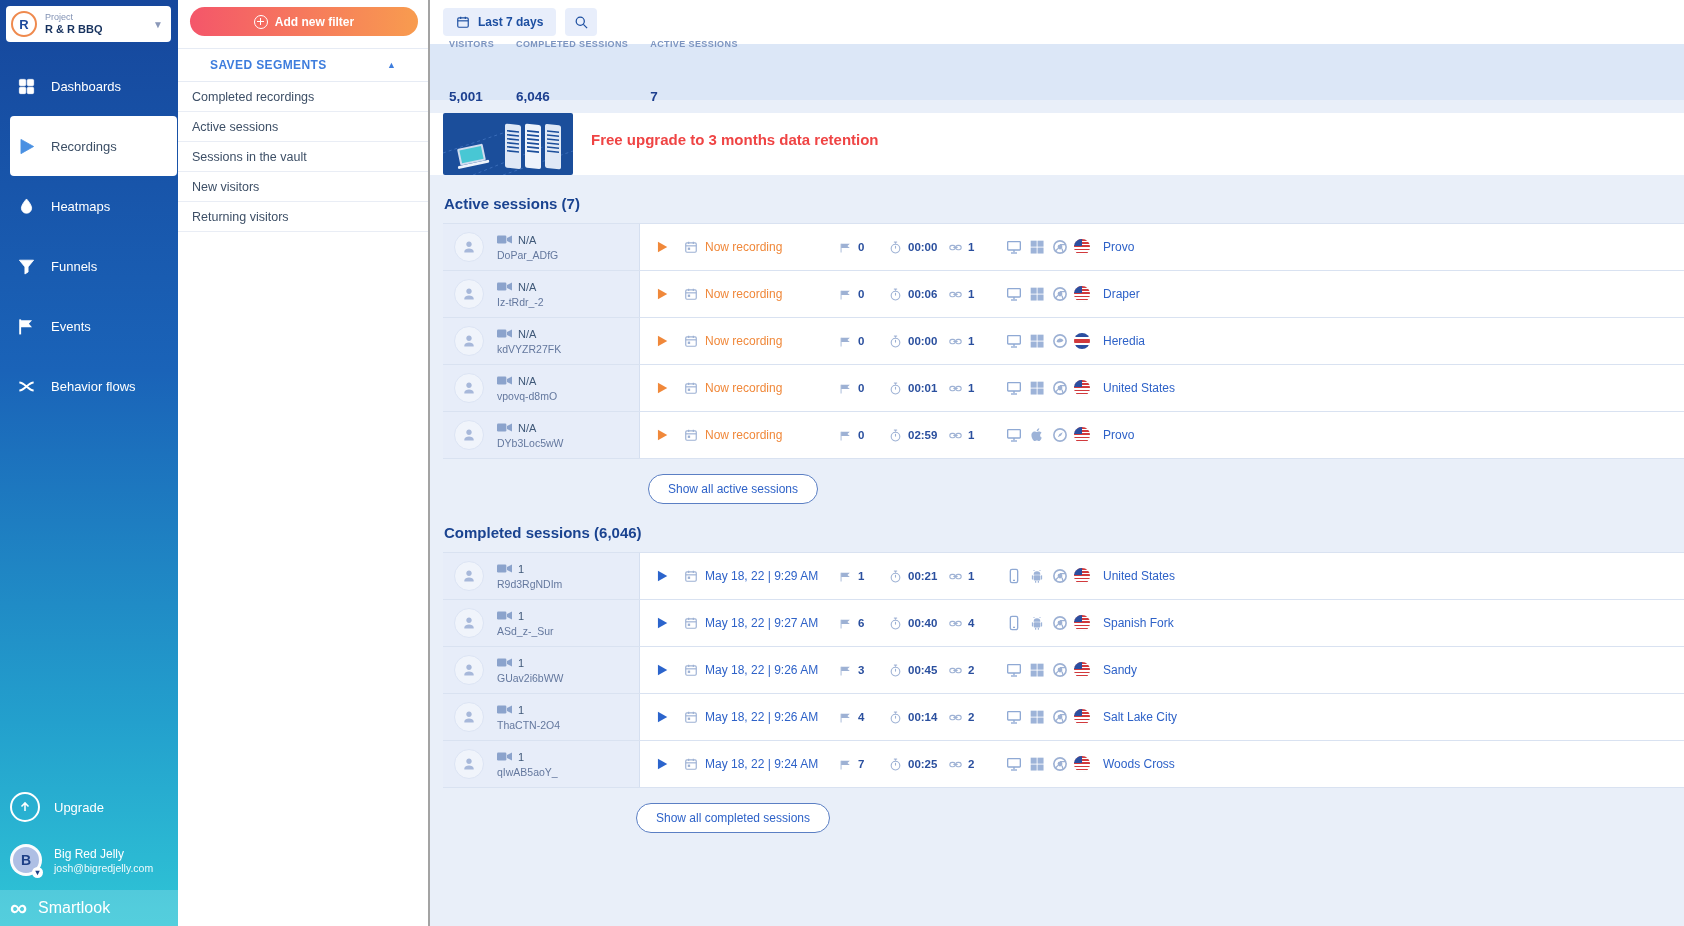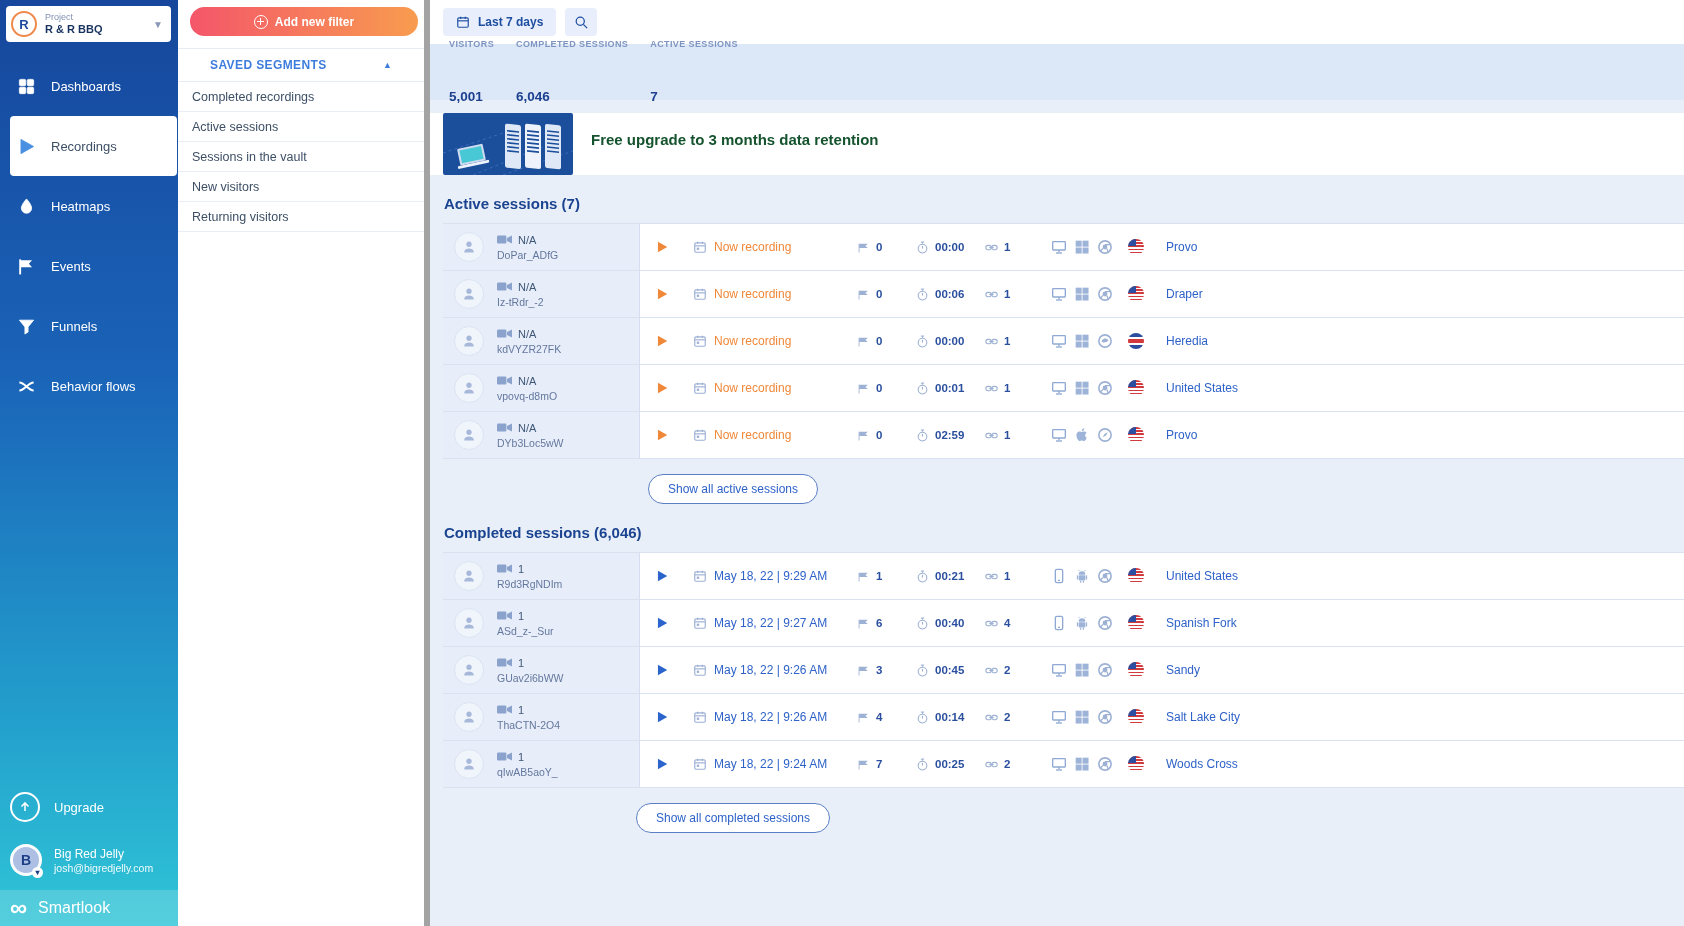--- a/index.html
+++ b/index.html
@@ -30,21 +30,21 @@
   .user-row { display:flex; align-items:center; gap:12px; padding:10px 0 14px 10px; cursor:pointer; }
   .user-avatar { width:32px; height:32px; border-radius:50%; background:#aebfe4; border:3px solid rgba(255,255,255,.95); color:#1d3f86; font-weight:bold; font-size:14px; display:flex; align-items:center; justify-content:center; position:relative; flex:0 0 32px; }
   .user-avatar::after { content:"▾"; position:absolute; right:-4px; bottom:-5px; width:11px; height:11px; background:#fff; border-radius:50%; color:#1d3f86; font-size:8px; line-height:11px; text-align:center; }
   .user-name { font-size:12px; line-height:1.25; }
   .user-email { font-size:10.5px; opacity:.92; }
   .brand-footer { height:36px; background:rgba(255,255,255,.18); display:flex; align-items:center; gap:12px; padding-left:10px; cursor:pointer; }
   .infinity { font-size:24px; font-weight:bold; line-height:20px; letter-spacing:-1px; }
   .brand-name { font-size:16px; }
 
   
-  .filter-panel { width:252px; flex:0 0 252px; background:#fff; border-right:6px solid #a3a3a3; }
+  .filter-panel { width:252px; flex:0 0 252px; background:#fff; border-right:2px solid #a3a3a3; }
   .add-filter-btn { margin:7px 12px 12px 12px; height:29px; width:228px; border:none; border-radius:15px; background:linear-gradient(90deg,#f4566a 0%,#f89c4f 100%); color:#fff; font-weight:bold; font-size:12px; font-family:inherit; display:flex; align-items:center; justify-content:center; gap:7px; cursor:pointer; }
   .plus-circle { width:14px; height:14px; border:1.4px solid #fff; border-radius:50%; position:relative; }
   .plus-circle::before, .plus-circle::after { content:""; position:absolute; background:#fff; }
   .plus-circle::before { width:7px; height:1.4px; left:2.4px; top:5.4px; }
   .plus-circle::after { width:1.4px; height:7px; left:5.2px; top:2.6px; }
   .segments-header { border-top:1px solid #e6ebf4; border-bottom:1px solid #e6ebf4; padding:9px 32px; display:flex; align-items:center; cursor:pointer; }
   .segments-title { color:#3e7ddd; font-weight:bold; font-size:12px; letter-spacing:.4px; }
   .segments-collapse { margin-left:auto; color:#3e7ddd; font-size:9px; }
   .segment-item { padding:8px 14px 7px; font-size:12.5px; color:#3d4f66; border-bottom:1px solid #e9edf5; cursor:pointer; }
 
@@ -57,36 +57,36 @@
   .search-btn svg { width:15px; height:15px; stroke:#1d4fa1; fill:none; stroke-width:2; }
 
   .statsbar { height:56px; background:#dce7f7; display:flex; align-items:center; padding-left:19px; gap:22px; }
   .stat { line-height:1.45; }
   .stat-label { font-size:9px; font-weight:bold; color:#7d95c0; letter-spacing:.4px; }
   .stat-value { font-size:13.5px; font-weight:bold; color:#1c3f8f;margin-top:36px; }
 
   .banner { margin-top:13px; background:#fff; display:flex; align-items:center; }
   .banner-img { width:130px; height:62px; margin-left:13px; flex:0 0 130px; border-radius:2px; overflow:hidden; }
   .banner-text { padding-left:18px; }
-  .banner-title { font-size:15px; font-weight:600; color:#14532d; margin-bottom:10px; }
+  .banner-title { font-size:15px; font-weight:600; color:#ef4444; margin-bottom:10px; }
   .banner-body { font-size:10.5px; color:#2d4a86; }
   .banner-link { color:#35c3cf; text-decoration:underline; cursor:pointer; }
 
   .section-title { margin:20px 0 11px 14px; font-size:15px; font-weight:600; color:#1a4390; }
 
   .sessions-table { margin-left:13px; border-top:1px solid #d9e2f1; }
   .srow { display:flex; height:47px; border-bottom:1px solid #d9e2f1; background:#fff; cursor:pointer; }
   .srow-left { width:197px; flex:0 0 197px; background:#e7edf9; border-right:1px solid #d5dff0; display:flex; align-items:center; padding-left:11px; gap:13px; }
   .visitor-avatar { width:30px; height:30px; border-radius:50%; background:#f0f4fb; border:1px solid #dce4f4; display:flex; align-items:center; justify-content:center; flex:0 0 30px; }
   .visitor-avatar svg { width:16px; height:16px; fill:#a7b8da; }
   .visits-line { display:flex; align-items:center; gap:6px;text-align:center; }
   .visits-line svg { width:15px; height:11px; fill:#8ba3cc; }
   .visits-val { font-size:11px; color:#3f5878; }
   .session-id { font-size:10.5px; color:#64789e; margin-top:3px; }
-  .srow-right { flex:1; display:flex; align-items:center;gap:9px; }
+  .srow-right { flex:1; display:flex; align-items:center; }
   .cell-play { margin-left:15px; width:16px; display:flex; }
   .cell-play svg { width:14px; height:14px; }
   .srow[data-kind="active"] .cell-play svg { fill:#f0883a; }
   .srow[data-kind="completed"] .cell-play svg { fill:#2b64cc; }
   .cell-status { margin-left:13px; width:155px; display:flex; align-items:center; gap:7px; font-size:12px; }
   .cell-status svg { width:14px; height:14px; stroke:#9db1d4; fill:none; stroke-width:2; flex:0 0 14px; }
   .srow[data-kind="active"] .status-text { color:#f0883a; }
   .srow[data-kind="completed"] .status-text { color:#2e62c8; }
   .mgroup { display:flex; align-items:center; gap:6px; font-size:11.5px; font-weight:bold; color:#2a4f9e; }
   .mgroup svg { width:13px; height:13px; flex:0 0 13px; }
@@ -150,34 +150,34 @@
     <div class="nav-item">
       <span class="nico">
         <svg viewBox="0 0 24 24" stroke="none">
             <path d="M12 2.5s6.5 7 6.5 11.5a6.5 6.5 0 11-13 0C5.5 9.5 12 2.5 12 2.5z"></path>
           </svg>
       </span>
       <span>Heatmaps</span>
     </div>
     <div class="nav-item">
       <span class="nico">
+        <svg viewBox="0 0 24 24" stroke="none">
+            <path d="M3 4h18l-7 8.5V19l-4 2.5v-9z"></path>
+          </svg>
+      </span>
+      <span>Funnels</span>
+    </div>
+    <div class="nav-item">
+      <span class="nico">
         <svg viewBox="0 0 24 24">
             <path d="M4 3v19" stroke-width="2.4" fill="none"></path>
             <path d="M4 4h15l-4 4.5L19 13H4z" stroke="none"></path>
           </svg>
       </span>
       <span>Events</span>
-    </div>
-    <div class="nav-item">
-      <span class="nico">
-        <svg viewBox="0 0 24 24" stroke="none">
-            <path d="M3 4h18l-7 8.5V19l-4 2.5v-9z"></path>
-          </svg>
-      </span>
-      <span>Funnels</span>
     </div>
     <div class="nav-item">
       <span class="nico">
         <svg viewBox="0 0 24 24" fill="none">
             <path d="M3 7c7 0 11 10 18 10" stroke-width="2.6"></path>
             <path d="M3 17C10 17 14 7 21 7" stroke-width="2.6"></path>
           </svg>
       </span>
       <span>Behavior flows</span>
     </div>

